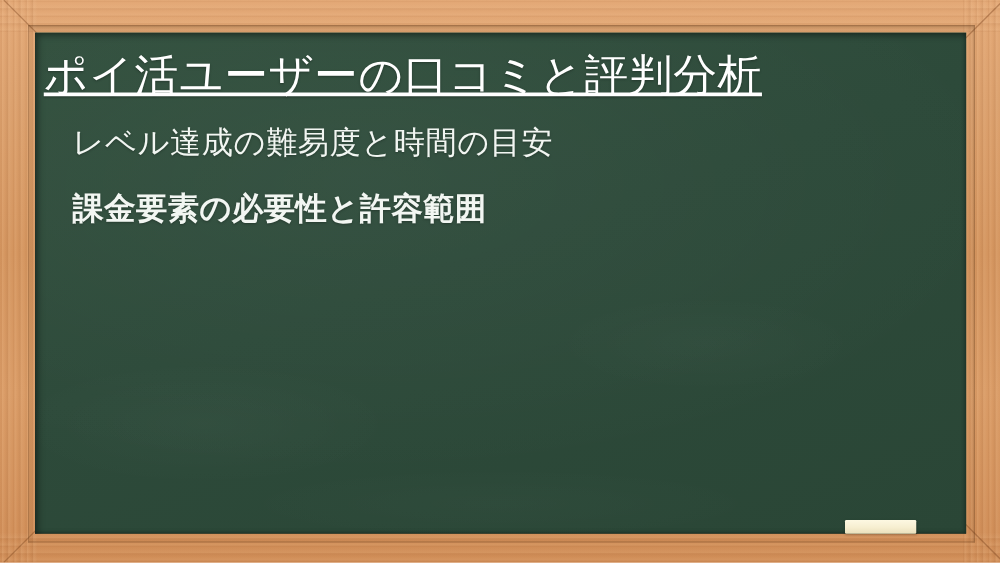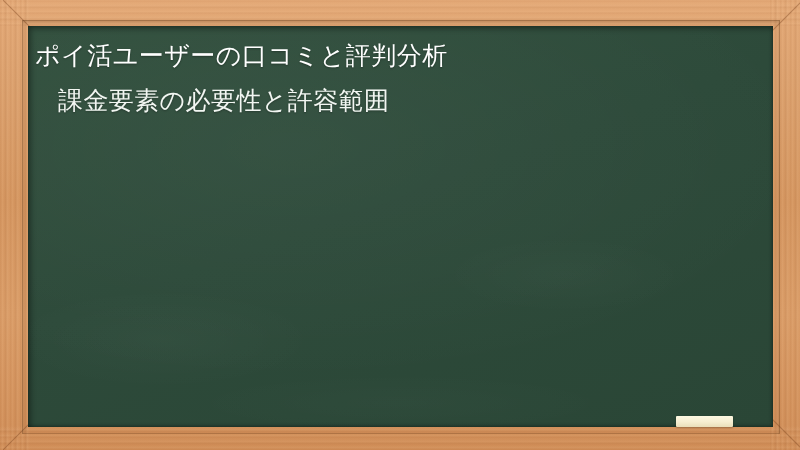--- a/index.html
+++ b/index.html
@@ -145,46 +145,47 @@
   }
 
   .board-content {
     position: relative;
     z-index: 2;
     padding: 10px 0 0 0;
   }
 
   .title {
     color: #ffffff;
-    font-size: 25px;
+    font-size: 35px;
     line-height: 1.25;
     font-weight: 400;
     letter-spacing: 0.5px;
     margin: 0;
     padding: 4px 0 0 7px;
     white-space: nowrap;
     text-shadow: 0 1px 2px rgba(0, 0, 0, 0.30);
+    text-decoration: underline;
   }
 
   .bullets {
     list-style: none;
     margin: 0;
     padding: 16px 0 0 30px;
   }
   .bullets li {
     color: #f2f6f2;
     font-size: 25px;
     line-height: 1.14;
     font-weight: 400;
     letter-spacing: 0.4px;
     margin: 0 0 25px 0;
     white-space: nowrap;
     text-shadow: 0 1px 2px rgba(0, 0, 0, 0.28);
   }
-  .bullets li:last-child { margin-bottom: 0; }
+  .bullets li:last-child { margin-bottom: 0; font-weight: bold; }
 
   
   .chalk {
     position: absolute;
     left: 676px;
     top: 416px;
     width: 57px;
     height: 11px;
     background: linear-gradient(180deg, #fdf8e2 0%, #f6eed0 55%, #e9dfba 100%);
     border-radius: 1px;
@@ -209,20 +210,21 @@
   <div class="miter br"></div>
 
   <div class="frame-shade"></div>
 
   <div class="board">
     <div class="board-content">
 
       <h1 class="title">ポイ活ユーザーの口コミと評判分析</h1>
 
       <ul class="bullets">
+        <li>レベル達成の難易度と時間の目安</li>
         <li>課金要素の必要性と許容範囲</li>
       </ul>
 
     </div>
   </div>
 
   <div class="chalk"></div>
 
 </div>
 

